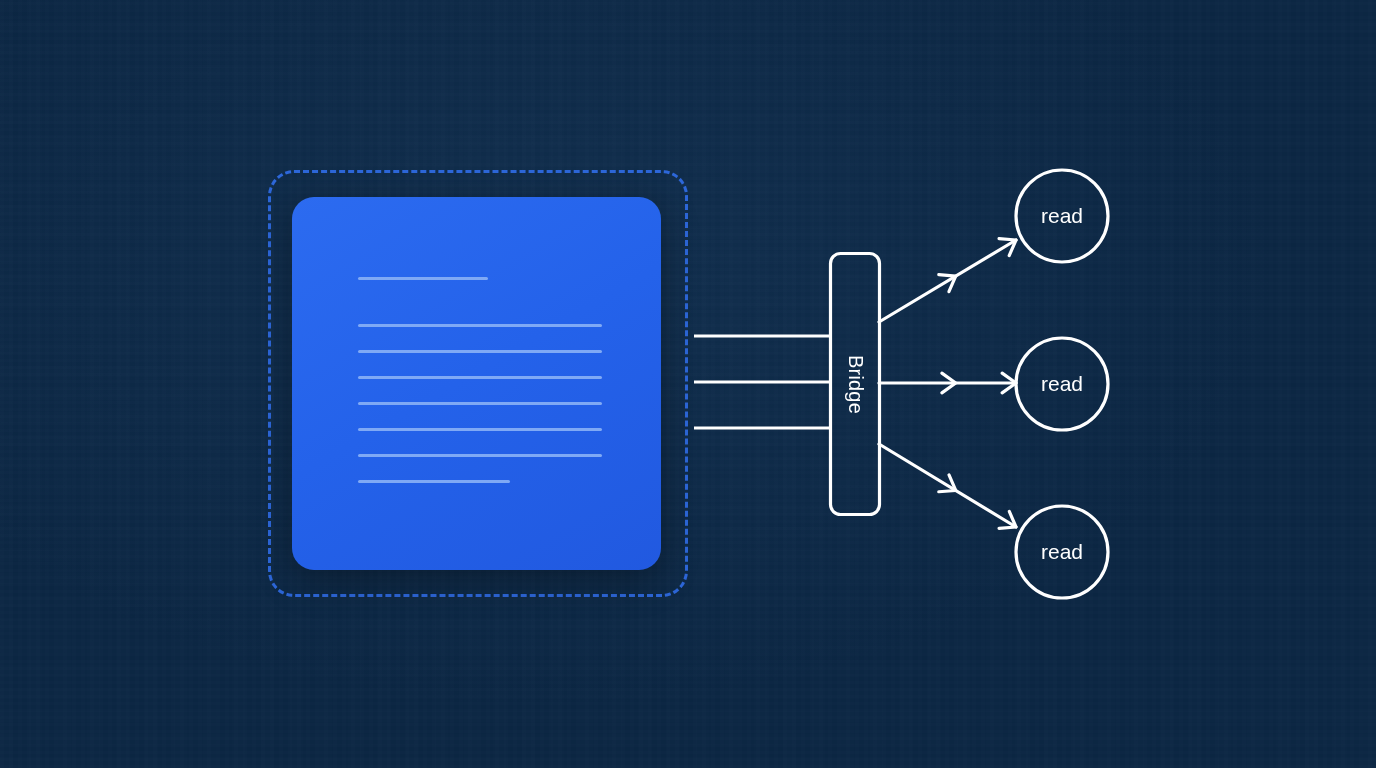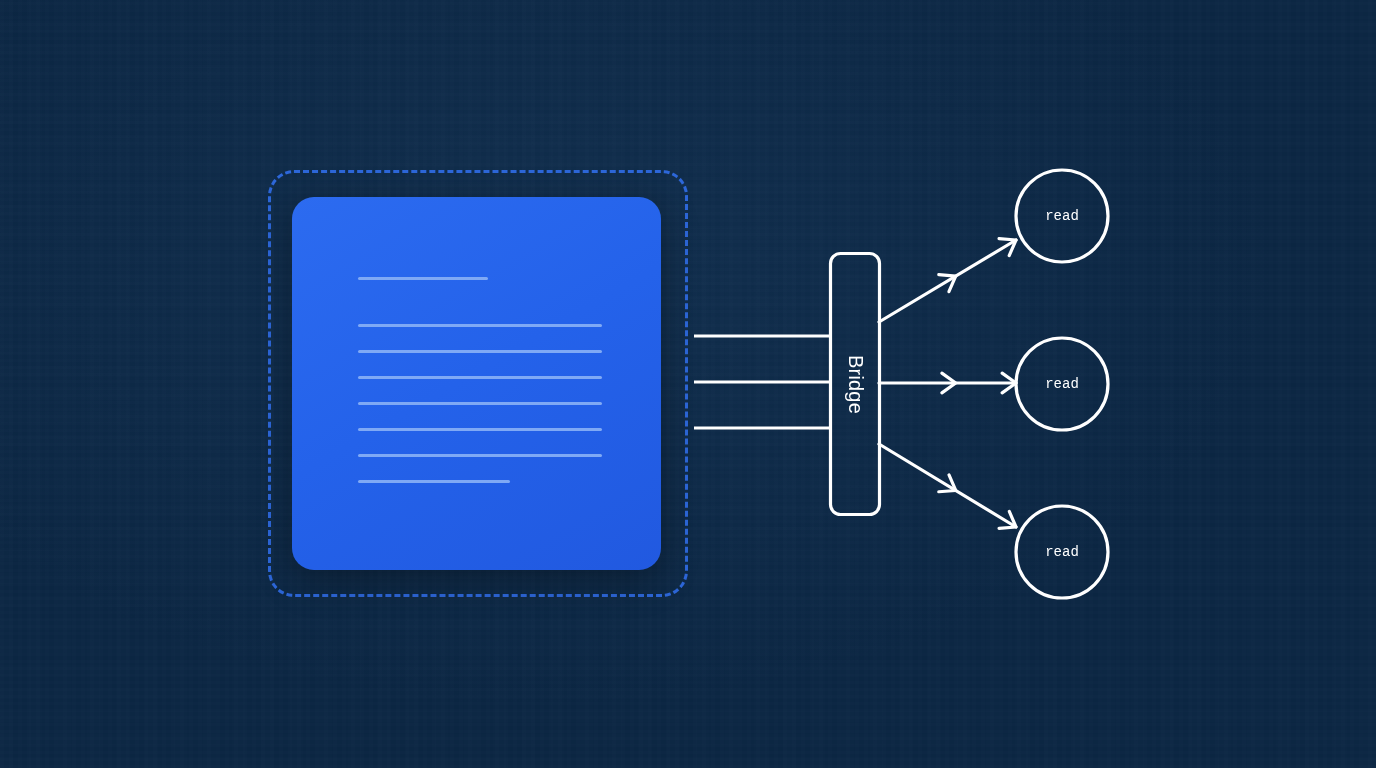--- a/index.html
+++ b/index.html
@@ -98,23 +98,23 @@
 
   
   .read-label {
     position: absolute;
     width: 96px;
     height: 96px;
     display: flex;
     align-items: center;
     justify-content: center;
     color: #ffffff;
-    font-size: 14px;
+    font-size: 21px;
     pointer-events: none;
-    font-family: Liberation Mono, monospace;
+    font-family: Liberation Sans, sans-serif;
   }
 </style>
 </head>
 <body>
 
 <div id="stage">
 
   <div id="noise"></div>
 
   <div id="boundary"></div>

